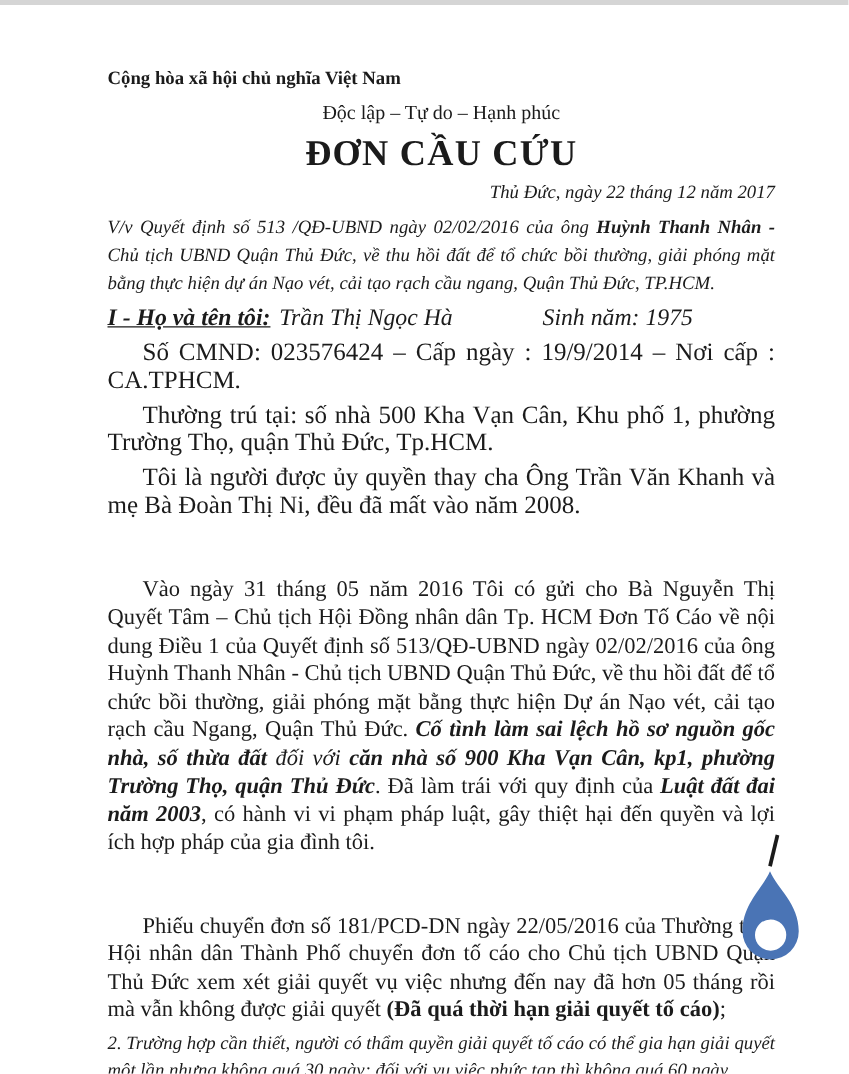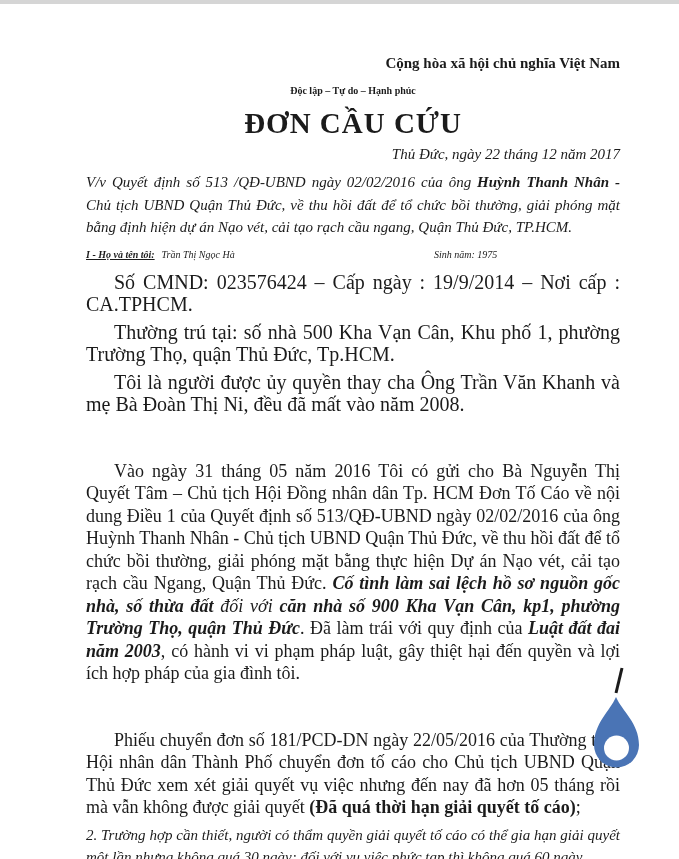--- a/index.html
+++ b/index.html
@@ -23,30 +23,30 @@
     background: #d5d5d5;
   }
   .content {
     position: absolute;
     top: 52px;
     left: 86px;
     width: 534px;
   }
   p, h1 { margin: 0; }
   .gov {
-    text-align: right;
+    text-align: left;
     font-weight: bold;
     font-size: 15px;
     line-height: 22px;
     margin-bottom: 6px;
   }
   .motto {
     text-align: center;
-    font-weight: bold;
-    font-size: 10px;
+    font-weight: normal;
+    font-size: 16px;
     line-height: 22px;
     margin-bottom: 4px;
   }
   .title {
     text-align: center;
     font-weight: bold;
     font-size: 29px;
     line-height: 34px;
     letter-spacing: 1px;
     margin-bottom: 3px;
@@ -68,21 +68,21 @@
   .recipient {
     font-weight: bold;
     font-style: italic;
     font-size: 15px;
     line-height: 22px;
     padding-left: 16px;
     margin-bottom: 6px;
   }
   .identity {
     position: relative;
-    font-size: 10px;
+    font-size: 19px;
     line-height: 22px;
     margin-bottom: 5px;
   }
   .identity .lbl {
     font-weight: bold;
     font-style: italic;
     text-decoration: underline;
   }
   .identity .nm {
     font-style: italic;
@@ -147,21 +147,21 @@
 
 <div class="page">
   <div class="topbar"></div>
 
   <div class="content">
     <p class="gov">Cộng hòa xã hội chủ nghĩa Việt Nam</p>
     <p class="motto">Độc lập – Tự do – Hạnh phúc</p>
     <h1 class="title">ĐƠN CẦU CỨU</h1>
     <p class="dateline">Thủ Đức, ngày 22 tháng 12 năm 2017</p>
 
-    <p class="subject"><span>V/v Quyết định số 513 /QĐ-UBND ngày 02/02/2016 của ông </span><span class="bi">Huỳnh Thanh Nhân - </span><span>Chủ tịch UBND Quận Thủ Đức, về thu hồi đất để tổ chức bồi thường, giải phóng mặt bằng định hiện dự án Nạo vét, cải tạo rạch cầu ngang, Quận Thủ Đức, TP.HCM.</span></p>
+    <p class="subject"><span>V/v Quyết định số 513 /QĐ-UBND ngày 02/02/2016 của ông </span><span class="bi">Huỳnh Thanh Nhân - </span><span>Chủ tịch UBND Quận Thủ Đức, về thu hồi đất để tổ chức bồi thường, giải phóng mặt bằng thực hiện dự án Nạo vét, cải tạo rạch cầu ngang, Quận Thủ Đức, TP.HCM.</span></p>
 
 
     <p class="identity"><span class="lbl">I -  Họ và tên tôi:</span><span class="nm">Trần Thị Ngọc Hà</span><span class="birth">Sinh năm: 1975</span></p>
 
     <p class="idline">Số CMND:  023576424  –  Cấp ngày : 19/9/2014 – Nơi cấp : CA.TPHCM.</p>
 
     <p class="resline">Thường trú tại: số nhà 500 Kha Vạn Cân, Khu phố 1, phường Trường Thọ, quận Thủ Đức, Tp.HCM.</p>
 
     <p class="authline">Tôi là người được ủy quyền thay cha Ông Trần Văn Khanh và mẹ Bà Đoàn Thị Ni, đều đã mất vào năm 2008.</p>
 

